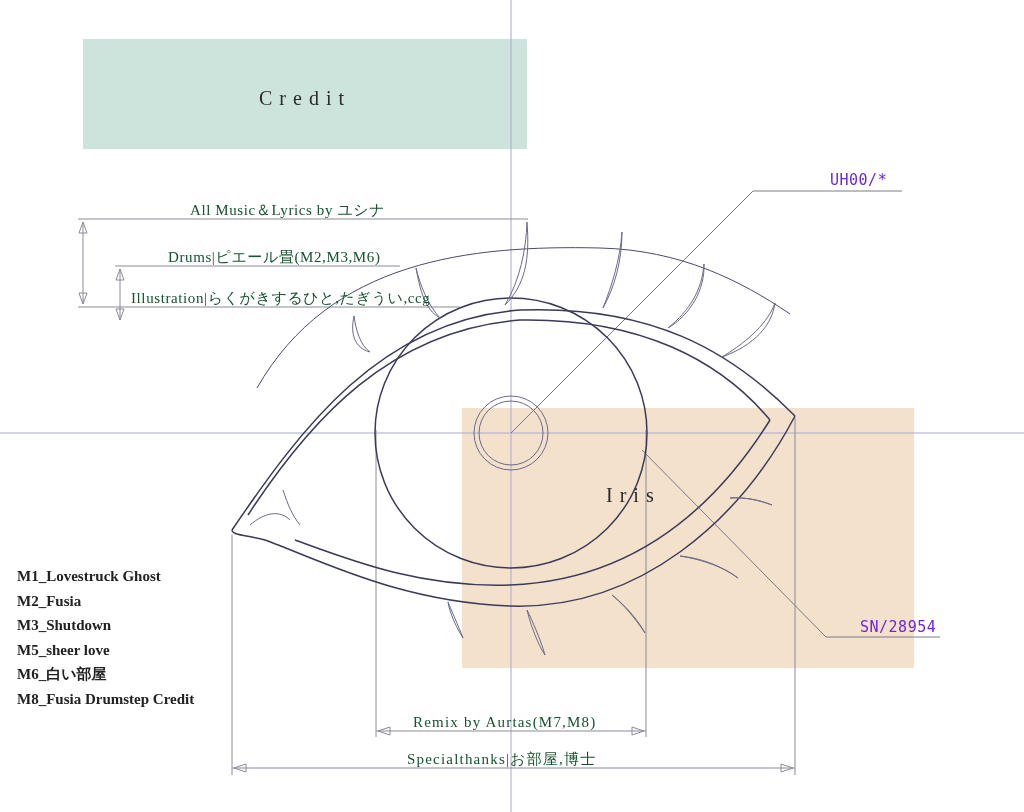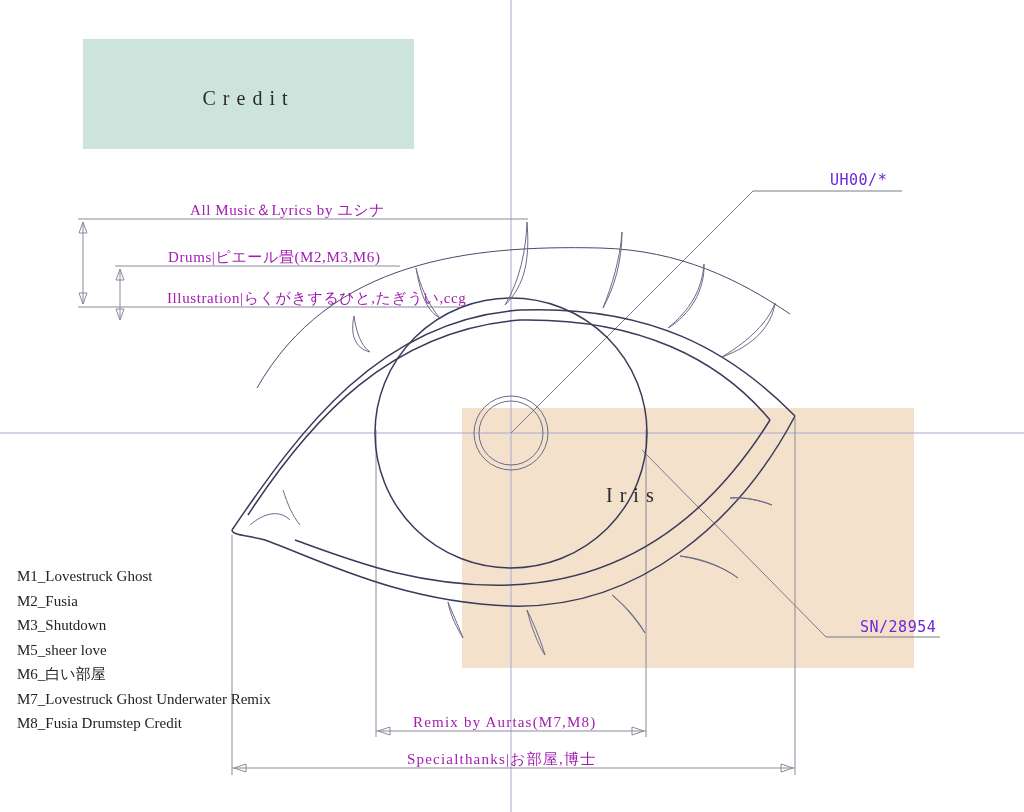--- a/index.html
+++ b/index.html
@@ -1,27 +1,27 @@
 <!DOCTYPE html>
 <html><head>
 <meta charset="utf-8">
 <style>
   html, body { margin:0; padding:0; background:#ffffff; }
   body { width:1024px; height:812px; position:relative; overflow:hidden;
          font-family:"Liberation Serif","DejaVu Serif",serif; color:#222; }
   .abs { position:absolute; }
-  .credit-box { left:83px; top:39px; width:331px; height:110px; background:#cde4dc; }
+  .credit-box { left:83px; top:39px; width:444px; height:110px; background:#cde4dc; }
   .credit-title { position:absolute; left:0; right:0; top:48px; text-align:center;
                   font-size:20px; letter-spacing:7px; color:#2a2a2a; }
   .iris-box { left:462px; top:408px; width:452px; height:260px; background:#f3e1cc; }
   .iris-title { left:558px; top:484px; font-size:20px; letter-spacing:7px; color:#2a2a2a;margin-left:48px; }
   svg.draw { position:absolute; left:0; top:0; }
-  .lbl { position:absolute; font-size:15px; letter-spacing:0.6px; white-space:nowrap; color:#a21caf;font-family:Liberation Serif, serif; }
+  .lbl { position:absolute; font-size:15px; letter-spacing:0.6px; white-space:nowrap; color:#14532d;font-family:Liberation Serif, serif; }
   .mono { font-family:"DejaVu Sans Mono","Liberation Mono",monospace; font-size:15px; color:#6d28d9; letter-spacing:0.5px; }
-  .tracks { left:17px; top:566px; }
+  .tracks { left:17px; top:566px;font-weight:bold; }
   .tracks div { font-size:15px; height:24.5px; line-height:20px; white-space:nowrap; color:#222; }
 </style>
 </head>
 <body>
 
 <div class="abs credit-box">
   <div class="credit-title">Credit</div>
 </div>
 <div class="abs iris-box"></div>
 
@@ -95,28 +95,27 @@
   <g stroke="#6a6a8a" stroke-width="1" fill="none">
     <path d="M250,525 C265,512 280,510 290,520"></path>
     <path d="M283,490 C288,505 292,515 300,525"></path>
   </g>
 </svg>
 
 <div class="abs iris-title">Iris</div>
 
 <div class="lbl" style="left:190px;top:201px;">All Music＆Lyrics by ユシナ</div>
 <div class="lbl" style="left:168px;top:248px;">Drums|ピエール畳(M2,M3,M6)</div>
-<div class="lbl" style="left:131px;top:289px;margin-left:36px;">Illustration|らくがきするひと,たぎうい,ccg</div>
+<div class="lbl" style="left:131px;top:289px;">Illustration|らくがきするひと,たぎうい,ccg</div>
 <div class="lbl" style="left:413px;top:714px;letter-spacing:1.2px;">Remix by Aurtas(M7,M8)</div>
 <div class="lbl" style="left:407px;top:750px;letter-spacing:1.2px;">Specialthanks|お部屋,博士</div>
 
 <div class="lbl mono" style="left:830px;top:171px;">UH00/*</div>
 <div class="lbl mono" style="left:860px;top:618px;">SN/28954</div>
 
 <div class="abs tracks">
   <div>M1_Lovestruck Ghost</div>
   <div>M2_Fusia</div>
   <div>M3_Shutdown</div>
   <div>M5_sheer love</div>
   <div>M6_白い部屋</div>
-  <div>M7_Lovestruck Ghost Underwater Remix</div>
   <div>M8_Fusia Drumstep Credit</div>
 </div>
 
 </body></html>

